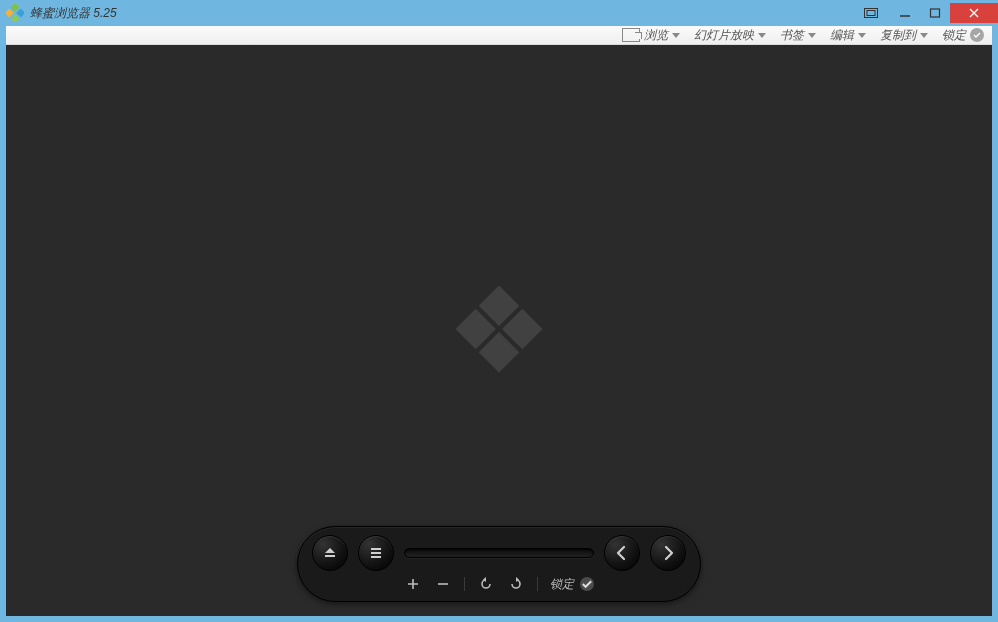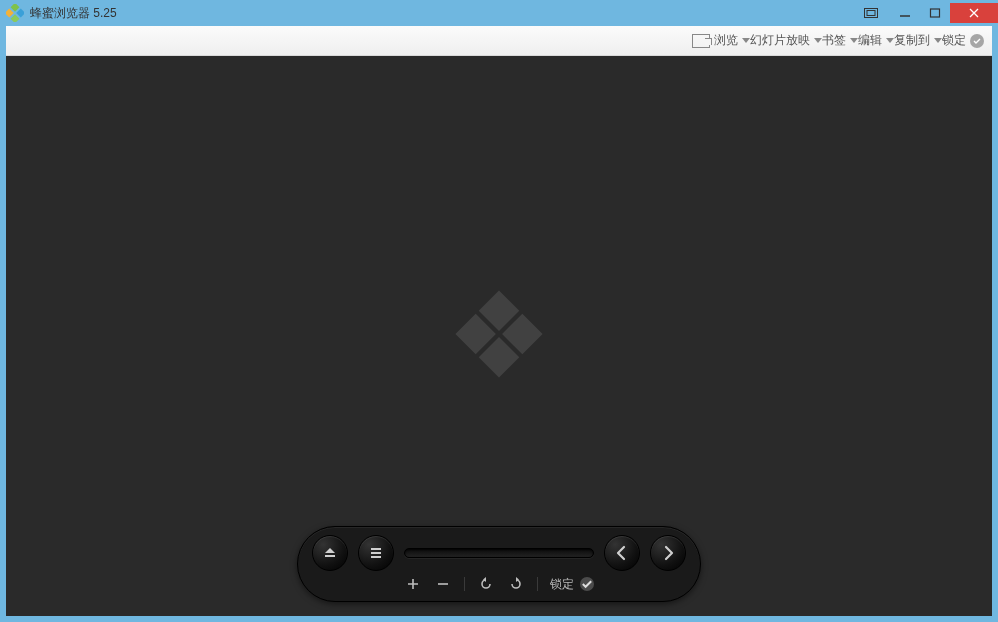--- a/index.html
+++ b/index.html
@@ -1,34 +1,34 @@
 <!DOCTYPE html>
 <html><head>
 <meta charset="utf-8">
 <style>
 * { margin: 0; padding: 0; box-sizing: border-box; font-family: "Microsoft YaHei", "SimSun", sans-serif; }
 html, body { width: 998px; height: 622px; overflow: hidden; background: #6fb7e0; }
 
-.window { width: 998px; height: 622px; background: #6fb7e0; display: flex; flex-direction: column; }
+.window { width: 998px; height: 622px; background: #6fb7e0; display: flex; flex-direction: column; font-style: italic; }
 
 
 .title-bar { height: 26px; display: flex; align-items: center; padding-left: 6px; background: #6fb7e0; }
 .title-bar .app-icon { width: 18px; height: 18px; margin-right: 6px; }
 .title-bar .title { font-size: 12px; color: #333; flex: 1; }
 .title-controls { display: flex; align-items: center; height: 26px; }
 .title-controls .tc { width: 30px; height: 20px; display: flex; align-items: center; justify-content: center; color: #333; }
 .title-controls .tc.close { width: 48px; height: 20px; background: #d9413c; color: #fff; }
 .title-controls .tc.close svg path { stroke: #fff; }
 .title-controls .gap { width: 4px; }
 
 
 .frame { margin: 0 6px 6px 6px; flex: 1; display: flex; flex-direction: column; background: #fff; }
 
 
-.toolbar { height: 30px; background: linear-gradient(#fbfbfb, #efefef); border-bottom: 1px solid #d9d9d9; display: flex; align-items: center; justify-content: flex-end; padding: 0 8px; font-size: 12px; color: #555; }
+.toolbar { height: 19px; background: linear-gradient(#fbfbfb, #efefef); border-bottom: 1px solid #d9d9d9; display: flex; align-items: center; justify-content: flex-end; padding: 0 8px; gap: 14px; font-size: 12px; color: #555; }
 .tb-item { display: flex; align-items: center; gap: 4px; cursor: default; }
 .tb-item .tri { border-left: 4px solid transparent; border-right: 4px solid transparent; border-top: 5px solid #888; width: 0; height: 0; }
 .tb-item .check { width: 14px; height: 14px; border-radius: 50%; background: #a6a6a6; display: flex; align-items: center; justify-content: center; }
 .tb-item .check svg { width: 10px; height: 10px; }
 .tb-item .browse-icon { width: 18px; height: 14px; border: 1px solid #888; position: relative; }
 .tb-item .browse-icon::after { content: ""; position: absolute; right: -3px; top: 3px; width: 6px; height: 6px; border-top: 1px solid #888; border-right: 1px solid #888; background: #f5f5f5; }
 
 
 .viewer { flex: 1; background: #2a2a2a; position: relative; display: flex; align-items: center; justify-content: center; }
 .placeholder { opacity: 0.35; }

